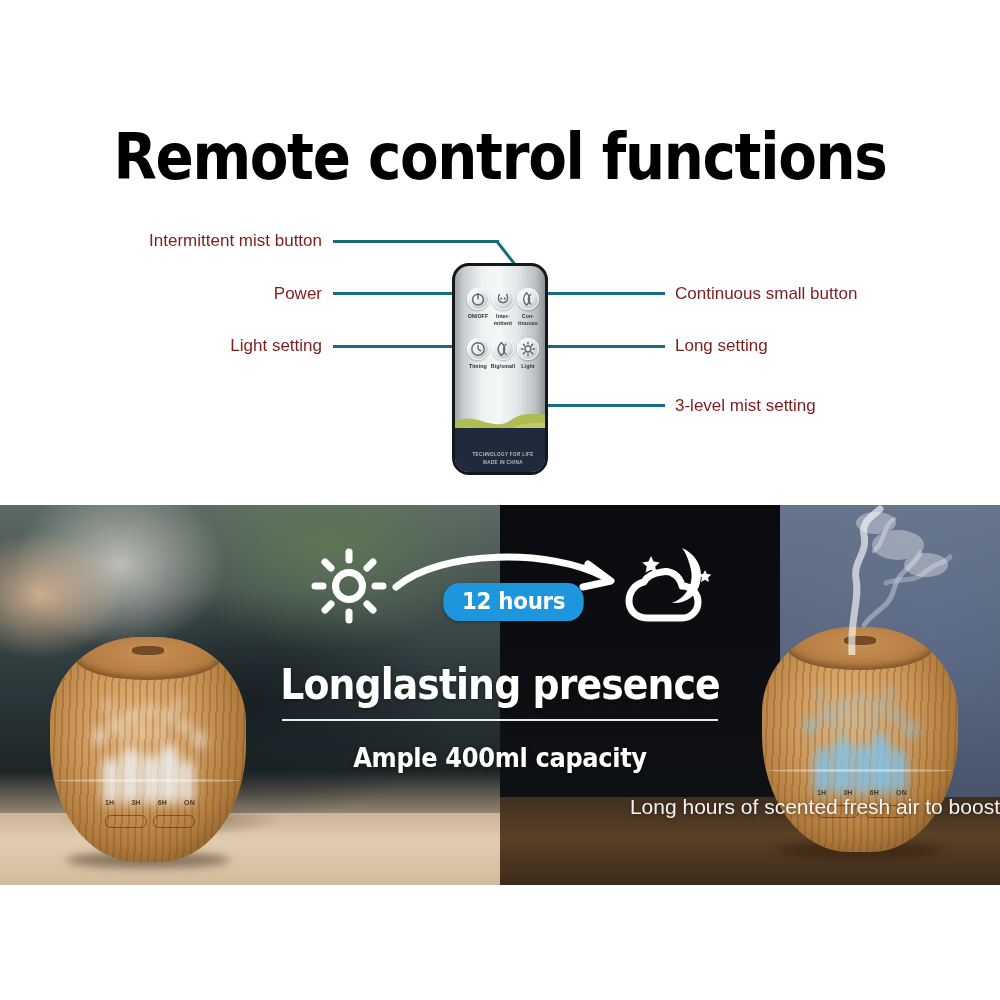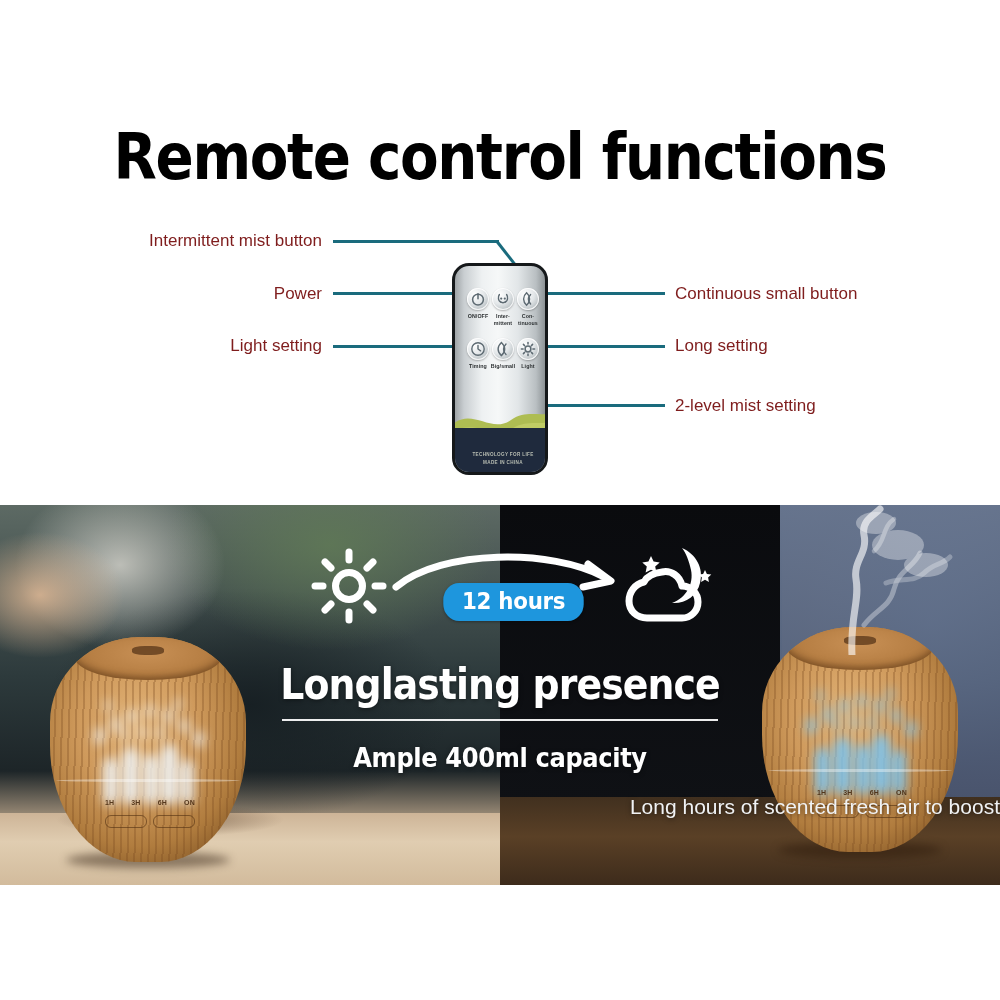--- a/index.html
+++ b/index.html
@@ -412,21 +412,21 @@
 <div id="top-section">
 
   <div id="page-title">Remote control functions</div>
 
   <div class="callout-label left" id="label-intermittent">Intermittent mist button</div>
   <div class="callout-label left" id="label-power">Power</div>
   <div class="callout-label left" id="label-timer">Light setting</div>
 
   <div class="callout-label right" id="label-continuous">Continuous small button</div>
   <div class="callout-label right" id="label-light">Long setting</div>
-  <div class="callout-label right" id="label-2level">2-level mist setting</div>
+  <div class="callout-label right" id="label-2level">3-level mist setting</div>
 
   <div class="conn conn-h" id="conn-intermittent-h"></div>
   <div class="conn-diag" id="conn-intermittent-d"></div>
   <div class="dot" id="dot-intermittent"></div>
 
   <div class="conn conn-h" id="conn-power-h"></div>
   <div class="dot" id="dot-power"></div>
 
   <div class="conn conn-h" id="conn-timer-h"></div>
   <div class="dot" id="dot-timer"></div>

